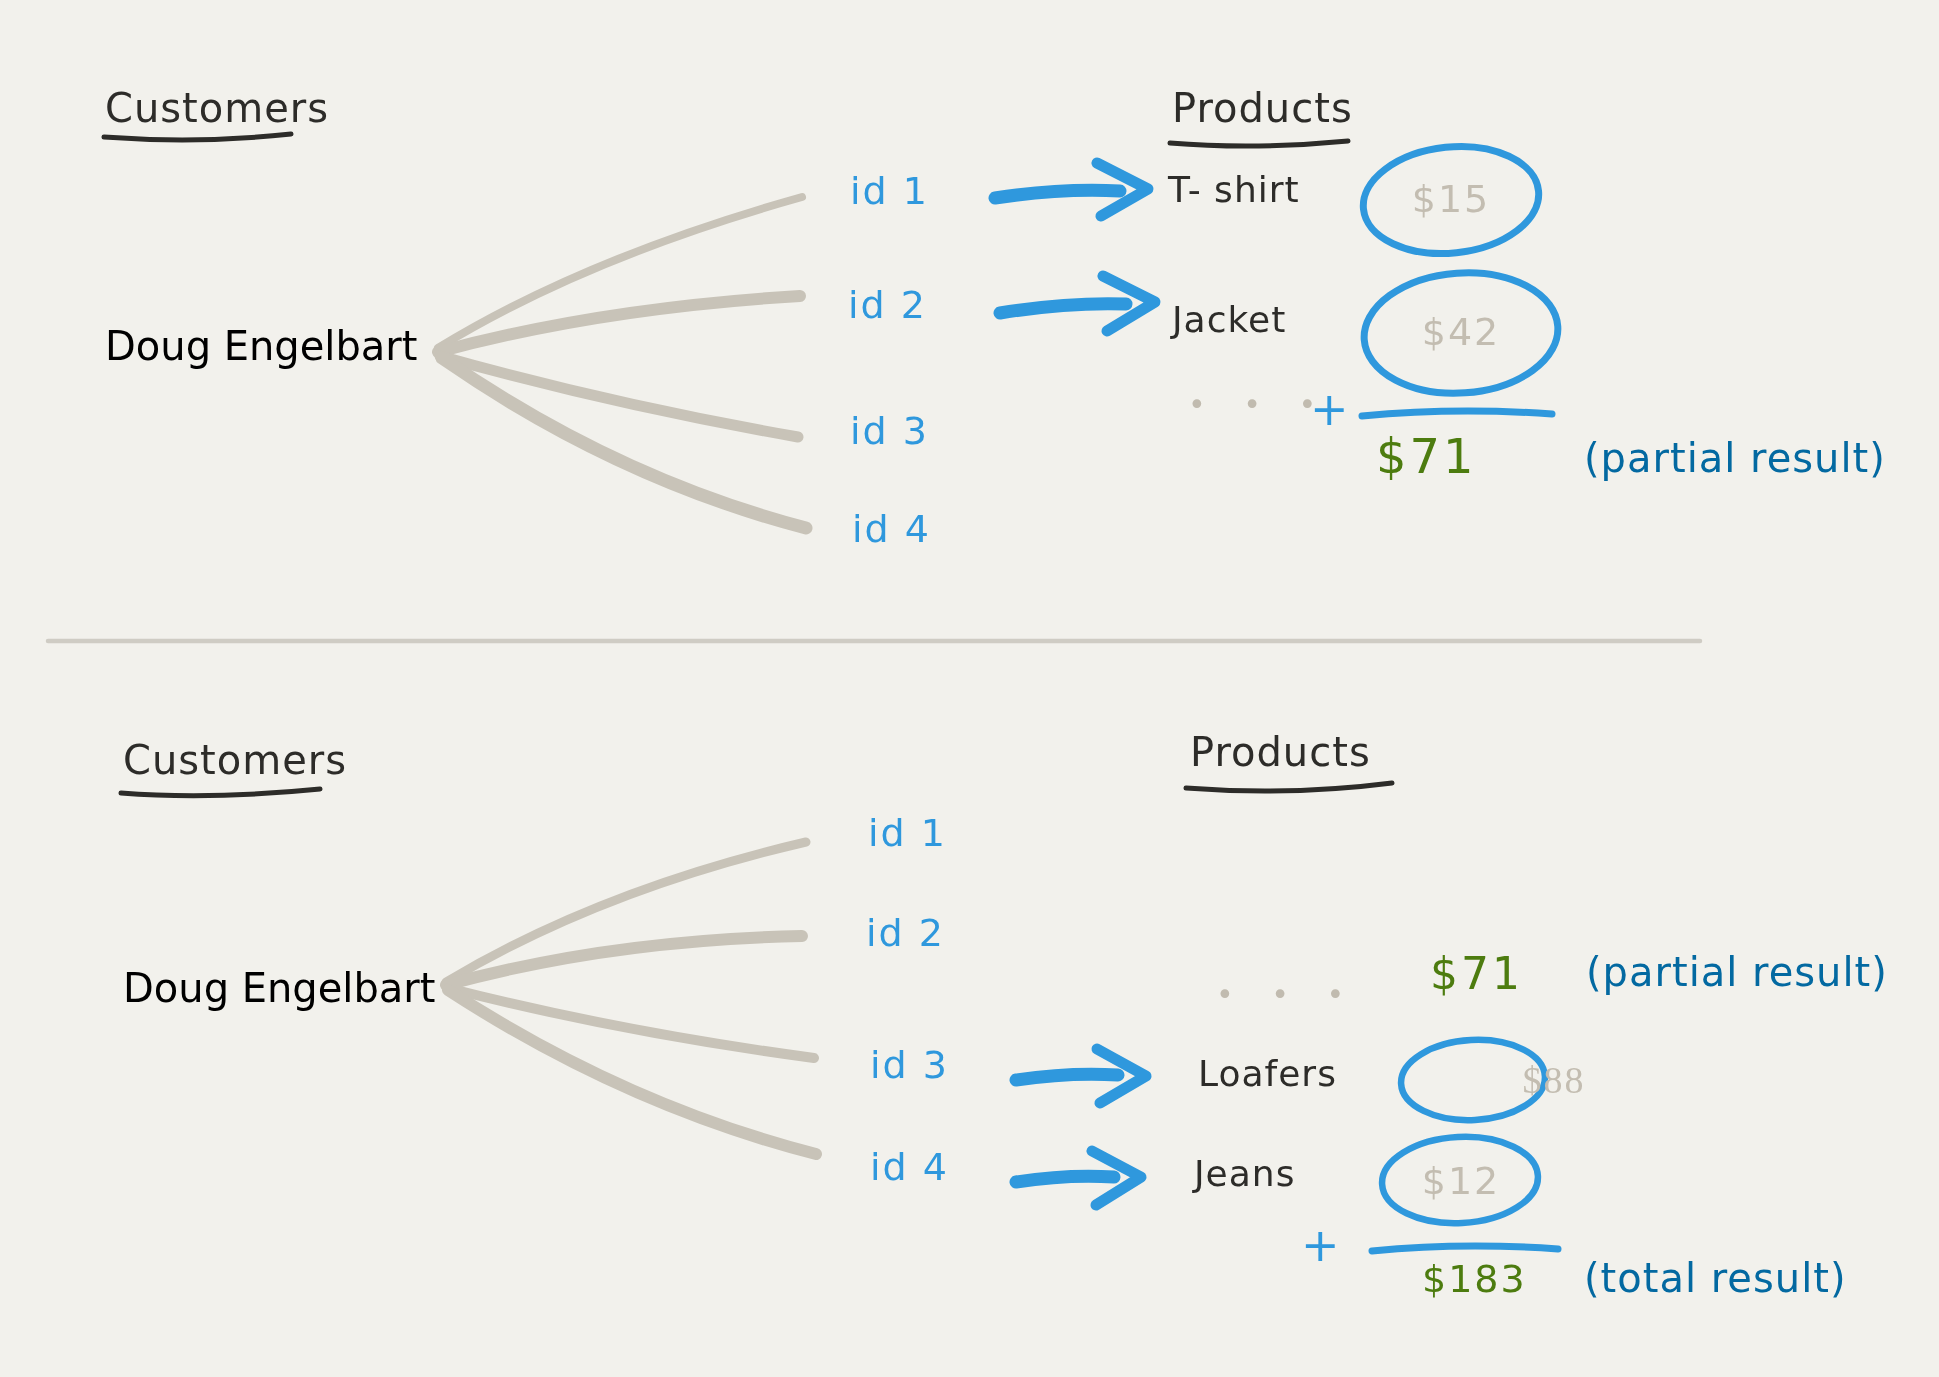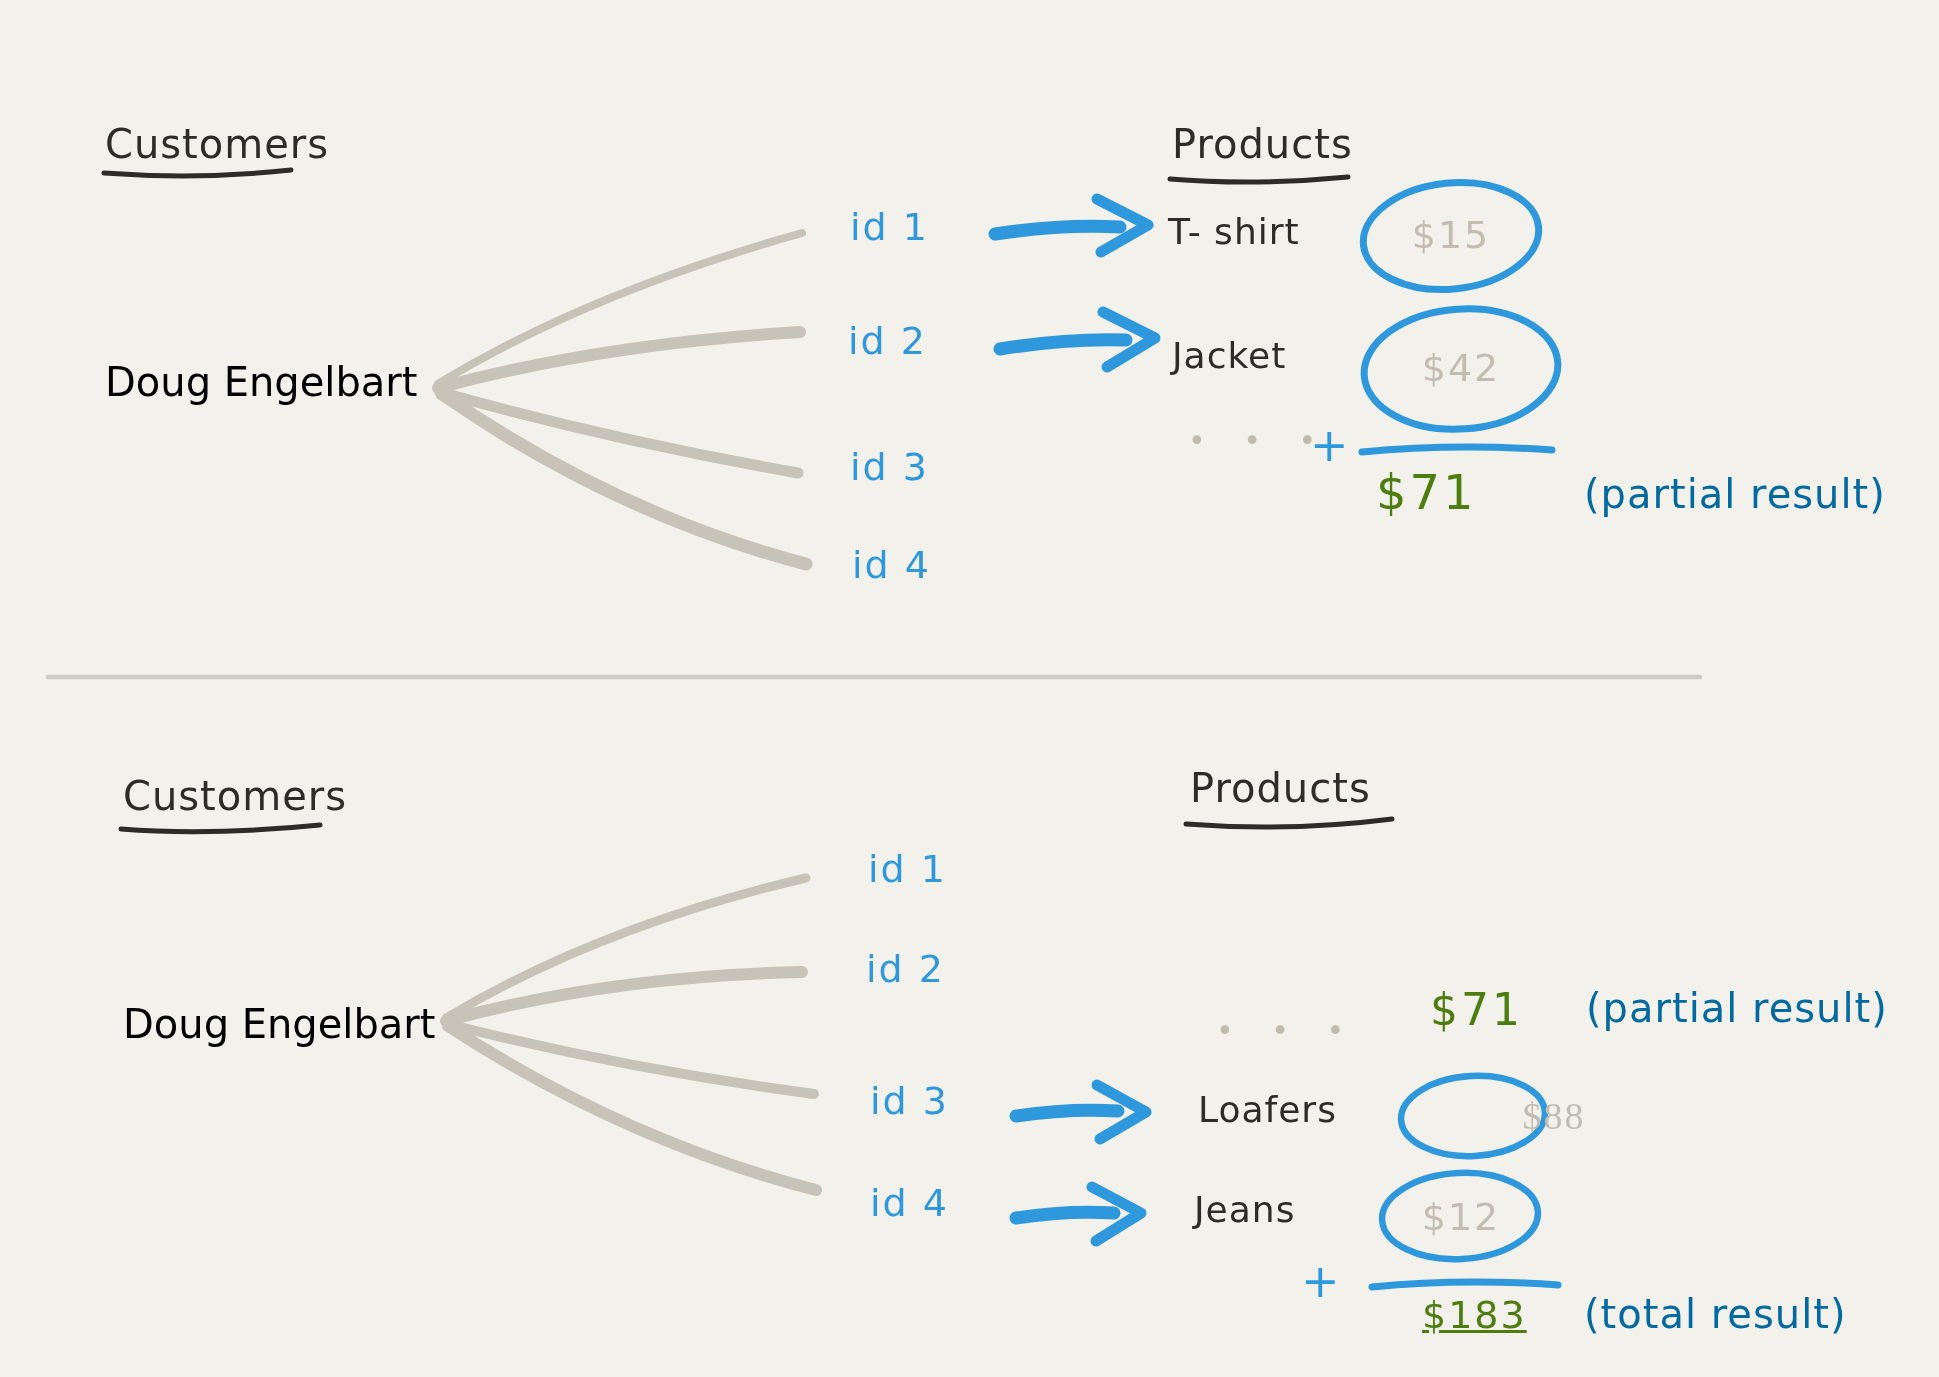--- a/index.html
+++ b/index.html
@@ -2,21 +2,21 @@
 <html><head>
 <meta charset="utf-8">
 <style>
   html,body{margin:0;padding:0;}
   body{
     width:1939px;height:1377px;
     background:#f2f1ec;
     font-family:"DejaVu Sans", sans-serif;
     overflow:hidden;
   }
-  .canvas{position:relative;width:1939px;height:1105px;margin-top:36px;}
+  .canvas{position:relative;width:1939px;height:1105px;}
   svg.draw{position:absolute;left:0;top:0;}
   .abs{position:absolute;white-space:nowrap;line-height:1;}
   .blue{color:#4d7c0f;}
   .heading{font-size:40px;letter-spacing:1px;color:#2d2c29;}
   .name{font-size:40px;color:#000000;}
   .idlabel{font-size:38px;color:#2f98dd;letter-spacing:2px;}
   .product{font-size:36px;color:#2d2c29;letter-spacing:1px;}
   .price{font-size:38px;color:#c3bdb1;transform:translate(-50%,-50%);letter-spacing:2px;}
   .note{font-size:40px;color:#0369a1;letter-spacing:1px;}
   .plus{font-size:46px;color:#2f98dd;}
@@ -76,21 +76,21 @@
   <div class="abs heading" style="left:105px; top:88px;">Customers</div>
   <div class="abs heading" style="left:1172px; top:88px;">Products</div>
 
   <div class="abs name" style="left:105px; top:326px;">Doug Engelbart</div>
 
   <div class="abs idlabel" style="left:850px; top:172px;">id 1</div>
   <div class="abs idlabel" style="left:848px; top:286px;">id 2</div>
   <div class="abs idlabel" style="left:850px; top:412px;">id 3</div>
   <div class="abs idlabel" style="left:852px; top:510px;">id 4</div>
 
-  <div class="abs product" style="left:1168px; top:178px;text-align:center;">T- shirt</div>
+  <div class="abs product" style="left:1168px; top:172px;text-align:center;">T- shirt</div>
   <div class="abs product" style="left:1172px; top:302px;">Jacket</div>
 
   <div class="abs price" style="left:1451px; top:199px;">$15</div>
   <div class="abs price" style="left:1461px; top:332px;">$42</div>
 
   <div class="abs dots" style="left:1188px; top:390px;">• • •</div>
   <div class="abs plus" style="left:1310px; top:386px;">+</div>
 
   <div class="abs blue" style="left:1376px; top:432px; font-size:48px; letter-spacing:3px;">$71</div>
   <div class="abs note" style="left:1584px; top:438px;">(partial result)</div>
@@ -109,16 +109,16 @@
   <div class="abs blue" style="left:1430px; top:952px; font-size:44px; letter-spacing:3px;">$71</div>
   <div class="abs note" style="left:1586px; top:952px;">(partial result)</div>
 
   <div class="abs product" style="left:1198px; top:1056px;">Loafers</div>
   <div class="abs product" style="left:1194px; top:1156px;text-align:right;">Jeans</div>
 
   <div class="abs price" style="left:1554px; top:1080px;font-family:Liberation Serif, serif;">$88</div>
   <div class="abs price" style="left:1461px; top:1181px;">$12</div>
 
   <div class="abs plus" style="left:1301px; top:1222px;">+</div>
-  <div class="abs blue" style="left:1422px; top:1260px; font-size:38px; letter-spacing:2px;text-decoration:underline;">$183</div>
+  <div class="abs blue" style="left:1422px; top:1260px; font-size:38px; letter-spacing:2px;">$183</div>
   <div class="abs note" style="left:1584px; top:1258px;">(total result)</div>
 
 </div>
 
 </body></html>

